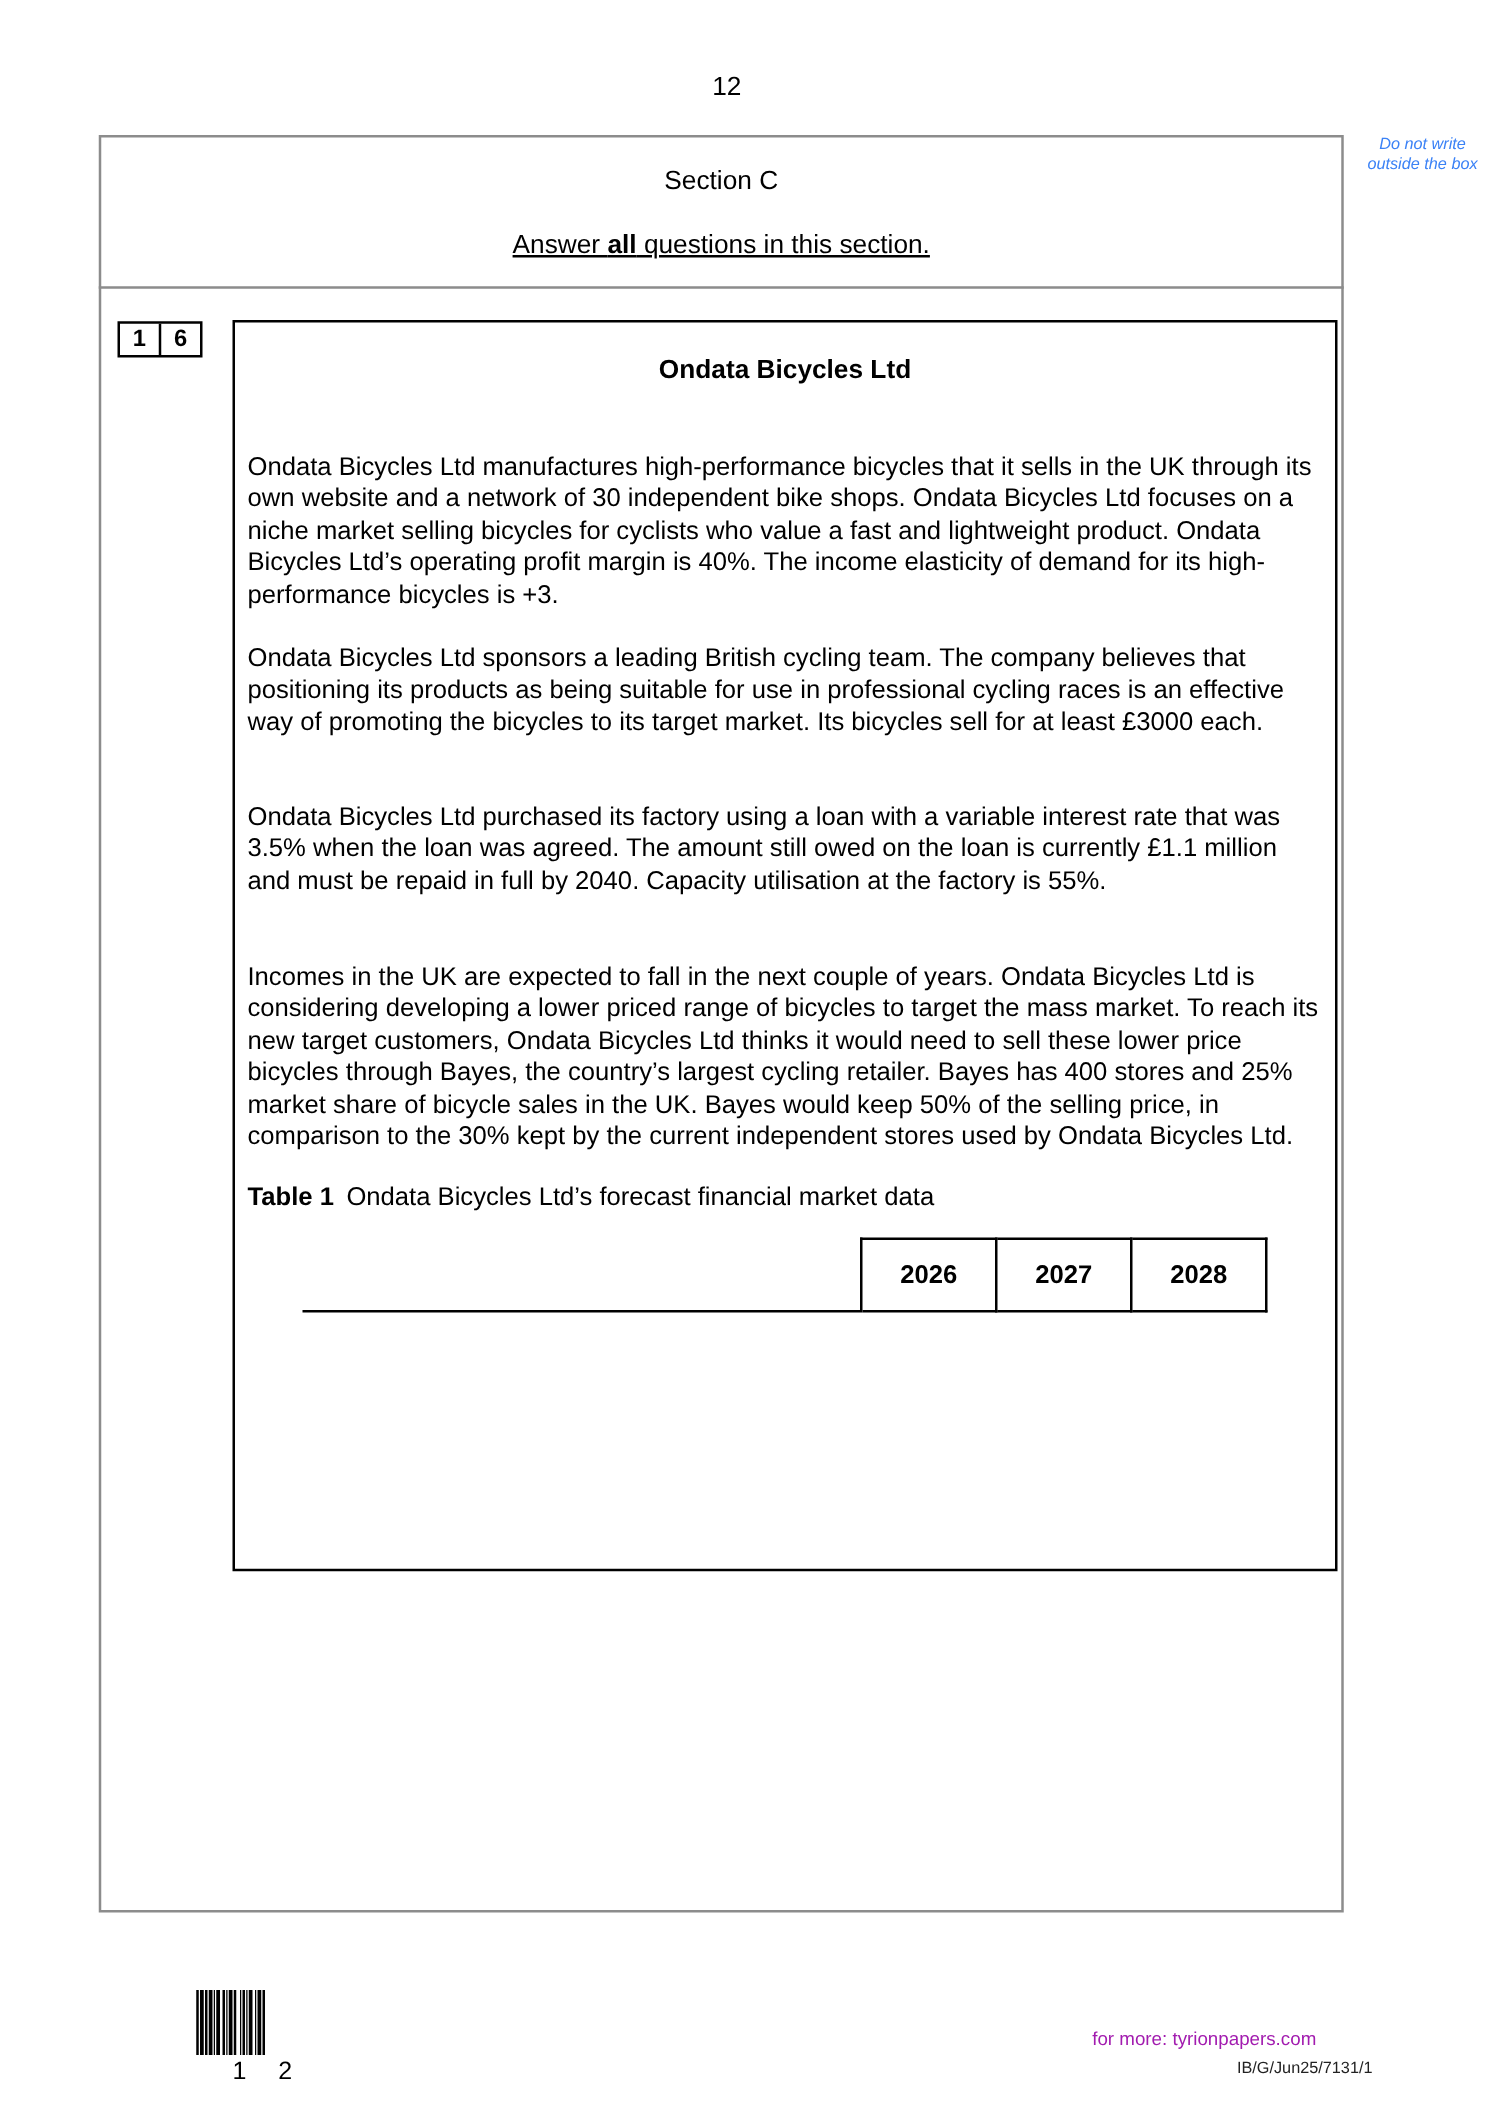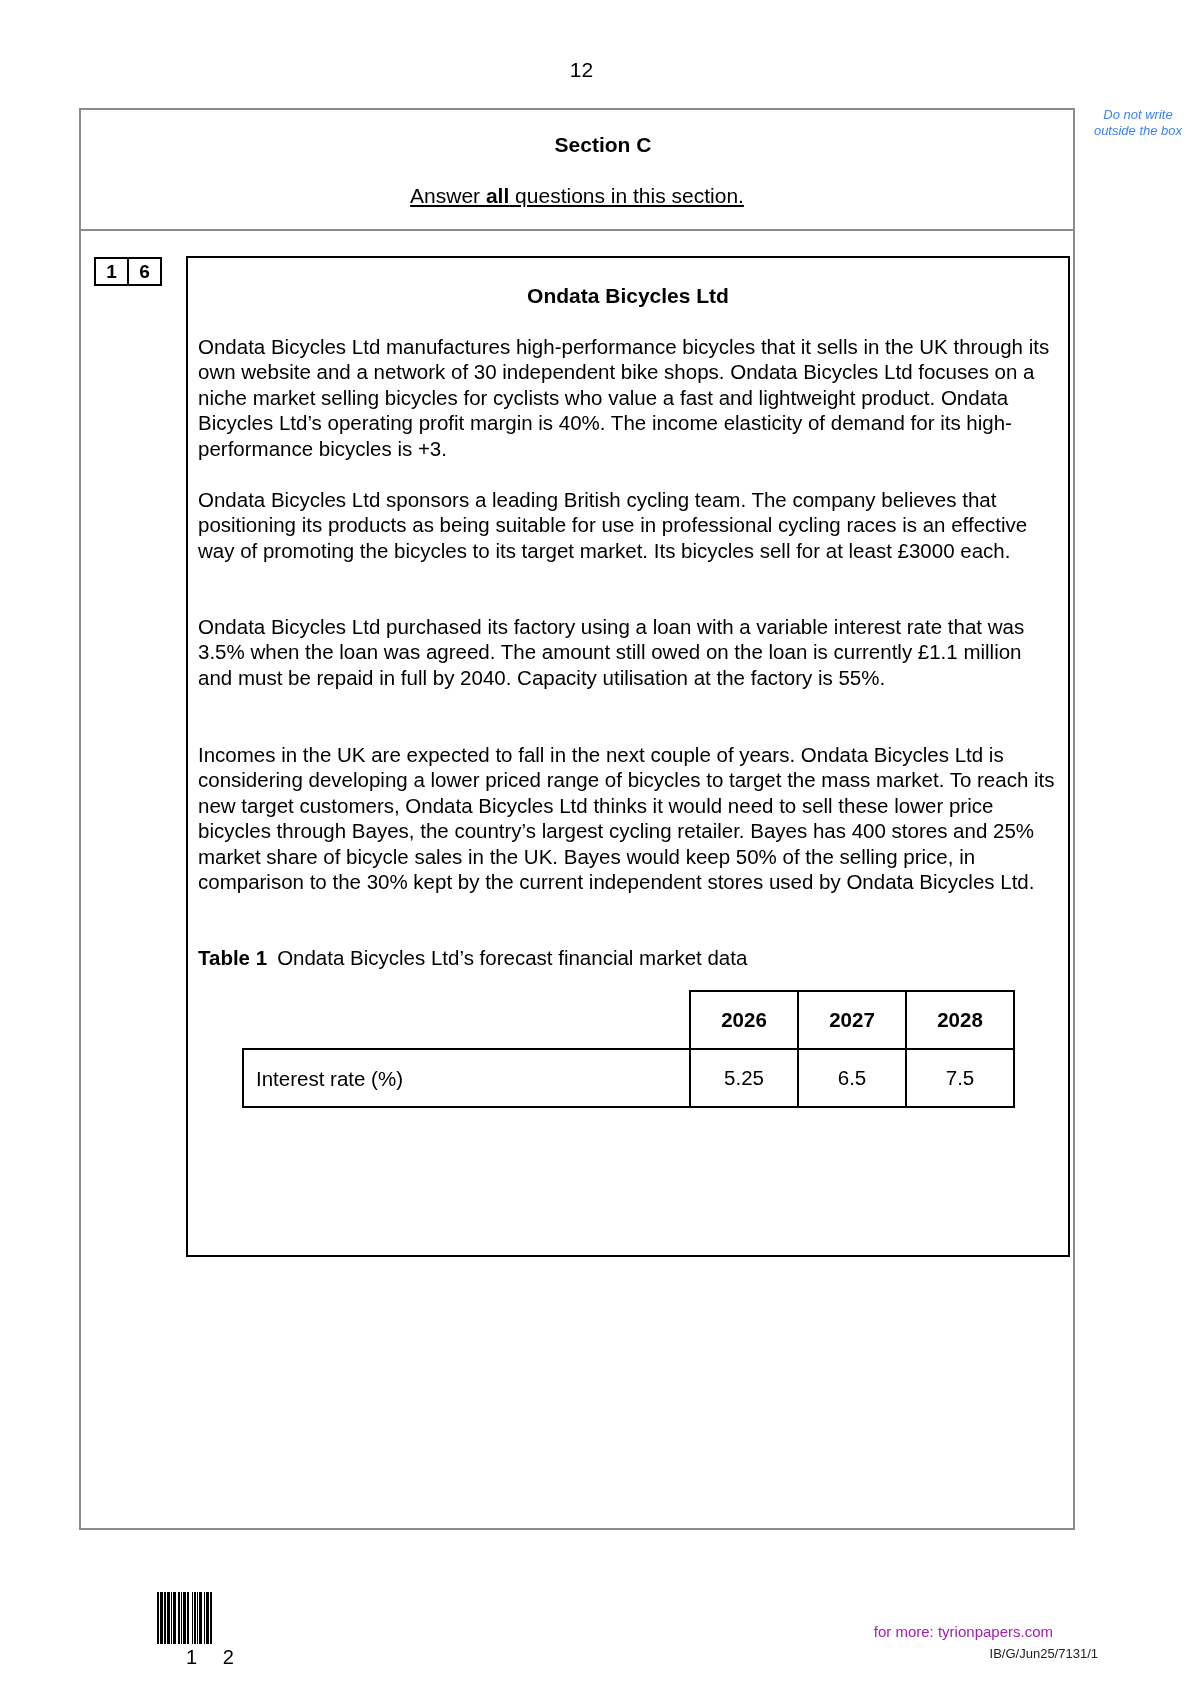--- a/index.html
+++ b/index.html
@@ -4,28 +4,28 @@
 <style>
   html, body { margin:0; padding:0; background:#ffffff; }
   body { width:1191px; height:1684px; position:relative; overflow:hidden;
          font-family:"Liberation Sans", sans-serif; color:#000; }
   .abs { position:absolute; }
   #page-number { left:0; width:1163px; top:58px; text-align:center; font-size:21px; }
   #margin-note { left:1090px; width:96px; top:107px; text-align:center; font-size:13px;
                  font-style:italic; line-height:16px; color:#3b82f6; }
   #outer-box { left:79px; top:108px; width:996px; height:1422px; border:2px solid #8c8c8c; box-sizing:border-box; }
   #outer-divider { left:79px; top:229px; width:996px; height:0; border-top:2px solid #8c8c8c; }
-  #section-title { left:79px; width:996px; top:133px; text-align:center; font-size:21px; font-weight:bold;padding-left:26px; }
+  #section-title { left:79px; width:996px; top:133px; text-align:center; font-size:21px; font-weight:normal; }
   #section-instruction { left:79px; width:996px; top:184px; text-align:center; font-size:21px;text-decoration:underline; }
   #qnum { left:94px; top:257px; height:29px; display:flex; border:2px solid #000; box-sizing:border-box; }
   #qnum span { width:31px; height:25px; line-height:25px; text-align:center; font-size:19px; font-weight:bold; }
   #qnum span + span { border-left:2px solid #000; }
   #case-box-real { left:186px; top:256px; width:884px; height:1001px; border:2px solid #000; box-sizing:border-box; }
   #case-title { left:186px; width:884px; top:284px; text-align:center; font-size:21px; font-weight:bold; }
-  .para { left:198px; width:862px; font-size:20.5px; line-height:25.4px; }
+  .para { left:198px; width:862px; font-size:20.5px; line-height:25.4px;margin-top:27px; }
   #p1 { top:334px; } #p2 { top:487px; } #p3 { top:614px; } #p4 { top:742px; }
   #table-caption { left:198px; top:946px; font-size:20.5px; }
   #table-caption b { margin-right:10px; }
   #data-table { left:242px; top:990px; border-collapse:collapse; font-size:20.5px; }
   #data-table td { border:2px solid #000; padding:0; box-sizing:border-box; }
   #data-table td.label { width:447px; padding:0 12px; line-height:25px; text-align:left; vertical-align:middle; }
   #data-table td.val { width:108px; text-align:center; vertical-align:middle;border-radius:23px; }
   #data-table tr { height:58px; }
   #data-table tr.head td.val { font-weight:bold; }
   #data-table td.empty { border:none; border-bottom:2px solid #000; }
@@ -63,26 +63,20 @@
 <div id="table-caption" class="abs"><b>Table 1</b><span>Ondata Bicycles Ltd’s forecast financial market data</span></div>
 
 <table id="data-table" class="abs">
   <tbody>
       <tr class="head">
     <td class="label empty"></td>
     <td class="val">2026</td>
     <td class="val">2027</td>
     <td class="val">2028</td>
   </tr>
-  <tr>
-    <td class="label">Interest rate (%)</td>
-    <td class="val">5.25</td>
-    <td class="val">6.5</td>
-    <td class="val">7.5</td>
-  </tr>
 </tbody>
   </table>
 
 <div id="barcode" class="abs">
     <i style="width: 2px;"></i>
     <i style="width: 1px; background: transparent;"></i>
     <i style="width: 3px;"></i>
     <i style="width: 1px; background: transparent;"></i>
     <i style="width: 2px;"></i>
     <i style="width: 1px; background: transparent;"></i>

